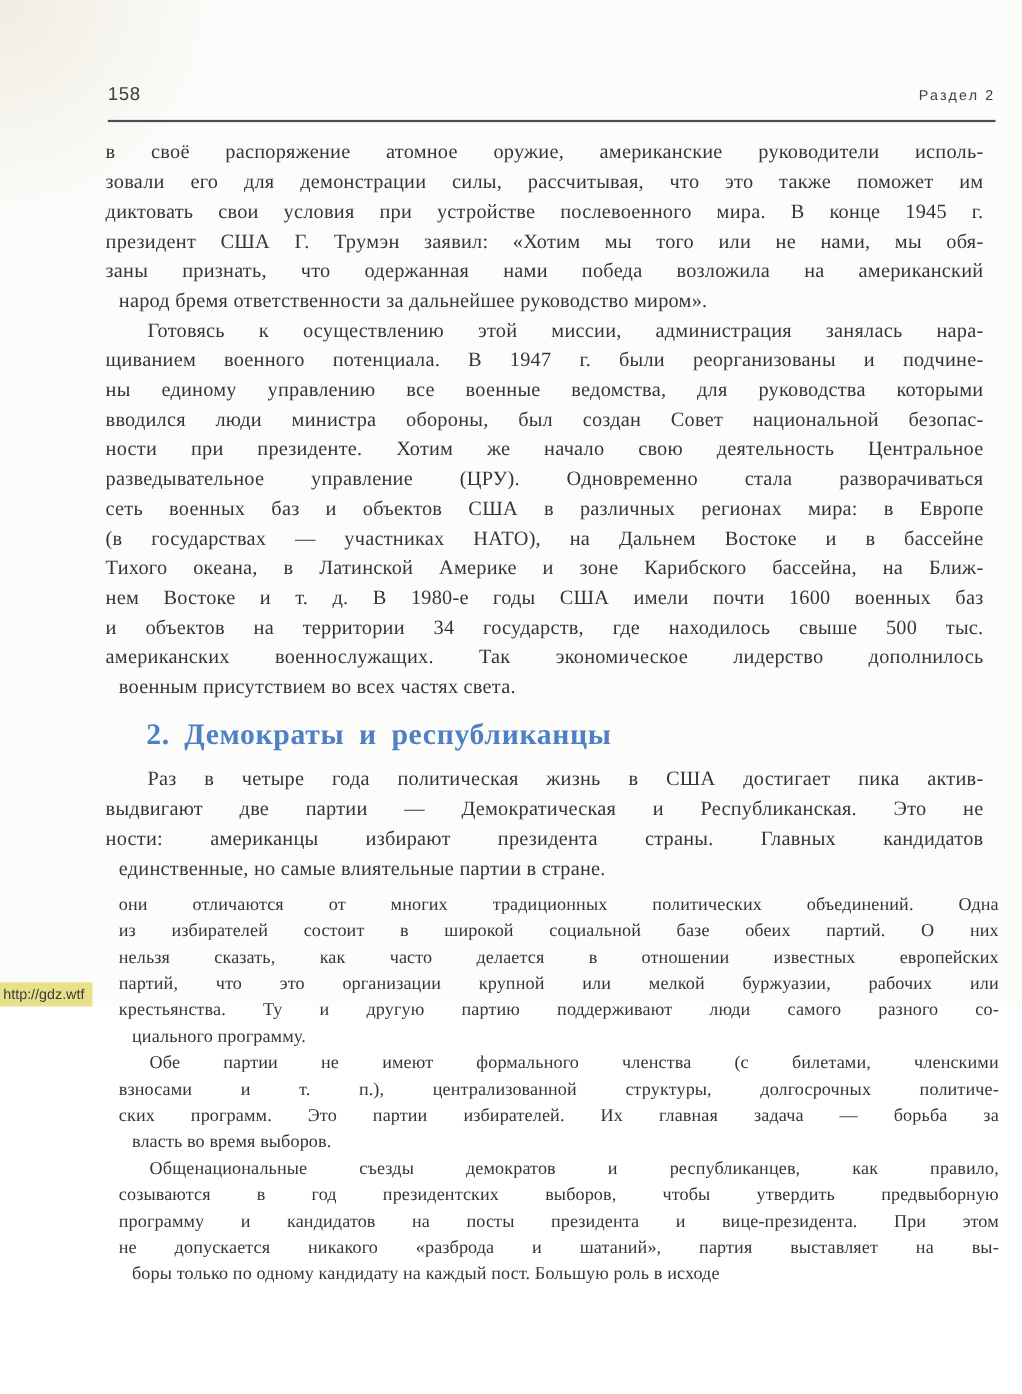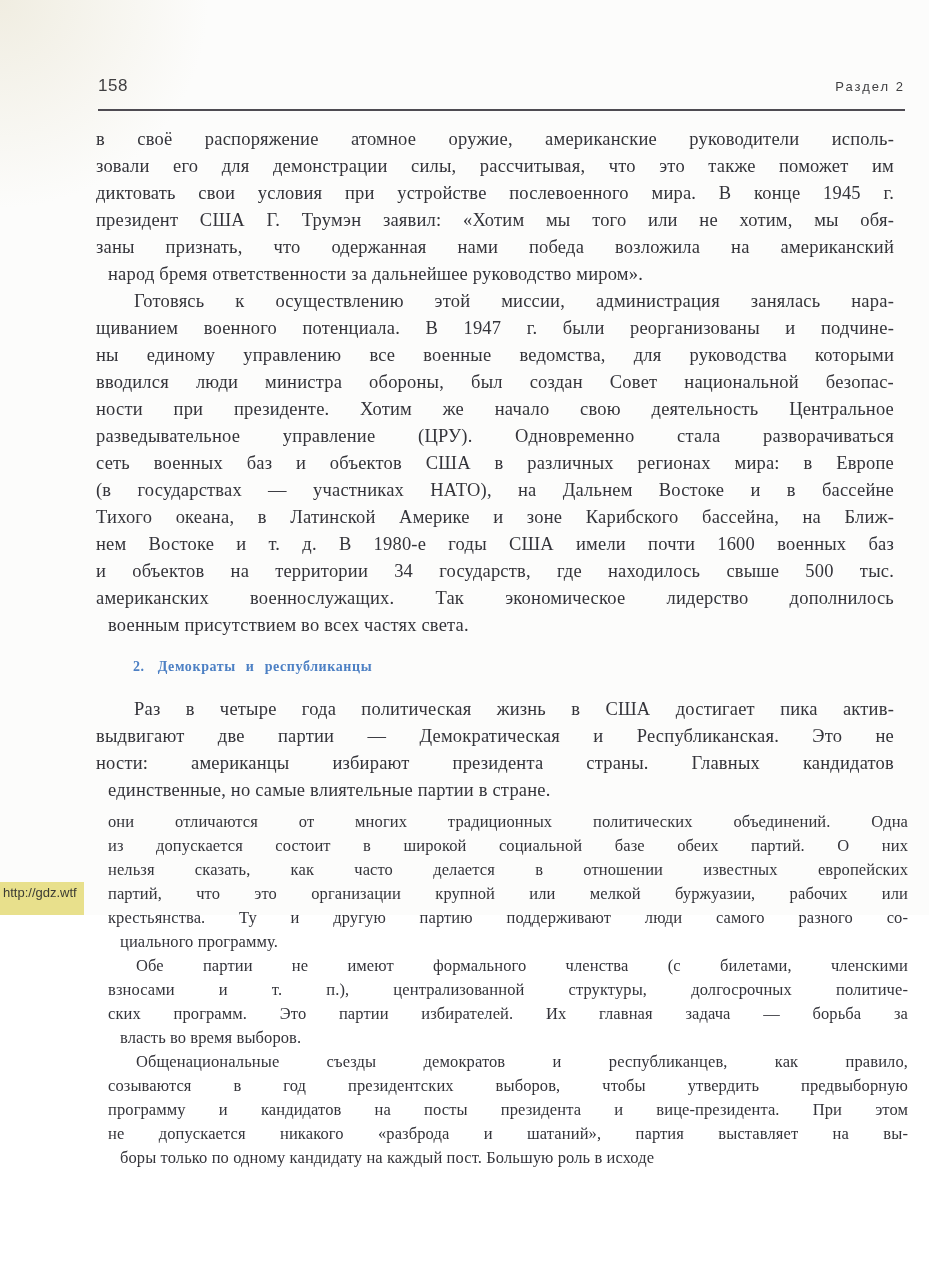--- a/index.html
+++ b/index.html
@@ -49,55 +49,55 @@
     text-align: justify;
     text-align-last: justify;
     white-space: normal;
   }
   .line.lastline { text-align-last: left; margin-left: 12px; }
   .para.body .line.firstline  { text-indent: 38px; }
   .para.petit .line.firstline { text-indent: 28px; }
   
   .heading {
     margin: 14px 0 15px 37px;
-    font-size: 14px; line-height: 28px;
+    font-size: 27px; line-height: 28px;
     font-weight: bold;
     color: var(--heading-blue, #4d80c4);
     letter-spacing: 0.6px;
     word-spacing: 6px;
   }
   .heading .hnum { margin-right: 13px; }
   
   .watermark {
     position: absolute; left: 0; bottom: 0;
     background: var(--watermark-bg, #e8e08c);
     color: var(--watermark-text, #3b3b33);
     font-family: "Liberation Sans", "DejaVu Sans", sans-serif;
     font-size: 13px; line-height: 19px;
-    padding: 1px 7px 13px 3px;
+    padding: 1px 7px 2px 3px;
   }
 </style>
 </head>
 <body>
 
 <div class="page">
 
   <div class="runhead">
     <span class="pagenum">158</span>
     <span class="section">Раздел 2</span>
   </div>
 
   <div class="rule"></div>
 
   <div class="content" id="content">
       <div class="para body">
         <div class="line">в своё распоряжение атомное оружие, американские руководители исполь-</div>
         <div class="line">зовали его для демонстрации силы, рассчитывая, что это также поможет им</div>
         <div class="line">диктовать свои условия при устройстве послевоенного мира. В конце 1945 г.</div>
-        <div class="line">президент США Г. Трумэн заявил: «Хотим мы того или не хотим, мы обя-</div>
+        <div class="line">президент США Г. Трумэн заявил: «Хотим мы того или не нами, мы обя-</div>
         <div class="line">заны признать, что одержанная нами победа возложила на американский</div>
         <div class="line lastline">народ бремя ответственности за дальнейшее руководство миром».</div>
       </div>
       <div class="para body">
         <div class="line firstline">Готовясь к осуществлению этой миссии, администрация занялась нара-</div>
         <div class="line">щиванием военного потенциала. В 1947 г. были реорганизованы и подчине-</div>
         <div class="line">ны единому управлению все военные ведомства, для руководства которыми</div>
         <div class="line">вводился люди министра обороны, был создан Совет национальной безопас-</div>
         <div class="line">ности при президенте. Хотим же начало свою деятельность Центральное</div>
         <div class="line">разведывательное управление (ЦРУ). Одновременно стала разворачиваться</div>
@@ -111,21 +111,21 @@
       </div>
       <h2 class="heading"><span class="hnum">2.</span><span class="htitle">Демократы и республиканцы</span></h2>
       <div class="para body">
         <div class="line firstline">Раз в четыре года политическая жизнь в США достигает пика актив-</div>
         <div class="line">выдвигают две партии — Демократическая и Республиканская. Это не</div>
         <div class="line">ности: американцы избирают президента страны. Главных кандидатов</div>
         <div class="line lastline">единственные, но самые влиятельные партии в стране.</div>
       </div>
       <div class="para petit petit-block">
         <div class="line">они отличаются от многих традиционных политических объединений. Одна</div>
-        <div class="line">из допускается состоит в широкой социальной базе обеих партий. О них</div>
+        <div class="line">из избирателей состоит в широкой социальной базе обеих партий. О них</div>
         <div class="line">нельзя сказать, как часто делается в отношении известных европейских</div>
         <div class="line">партий, что это организации крупной или мелкой буржуазии, рабочих или</div>
         <div class="line">крестьянства. Ту и другую партию поддерживают люди самого разного со-</div>
         <div class="line lastline">циального программу.</div>
       </div>
       <div class="para petit">
         <div class="line firstline">Обе партии не имеют формального членства (с билетами, членскими</div>
         <div class="line">взносами и т. п.), централизованной структуры, долгосрочных политиче-</div>
         <div class="line">ских программ. Это партии избирателей. Их главная задача — борьба за</div>
         <div class="line lastline">власть во время выборов.</div>

